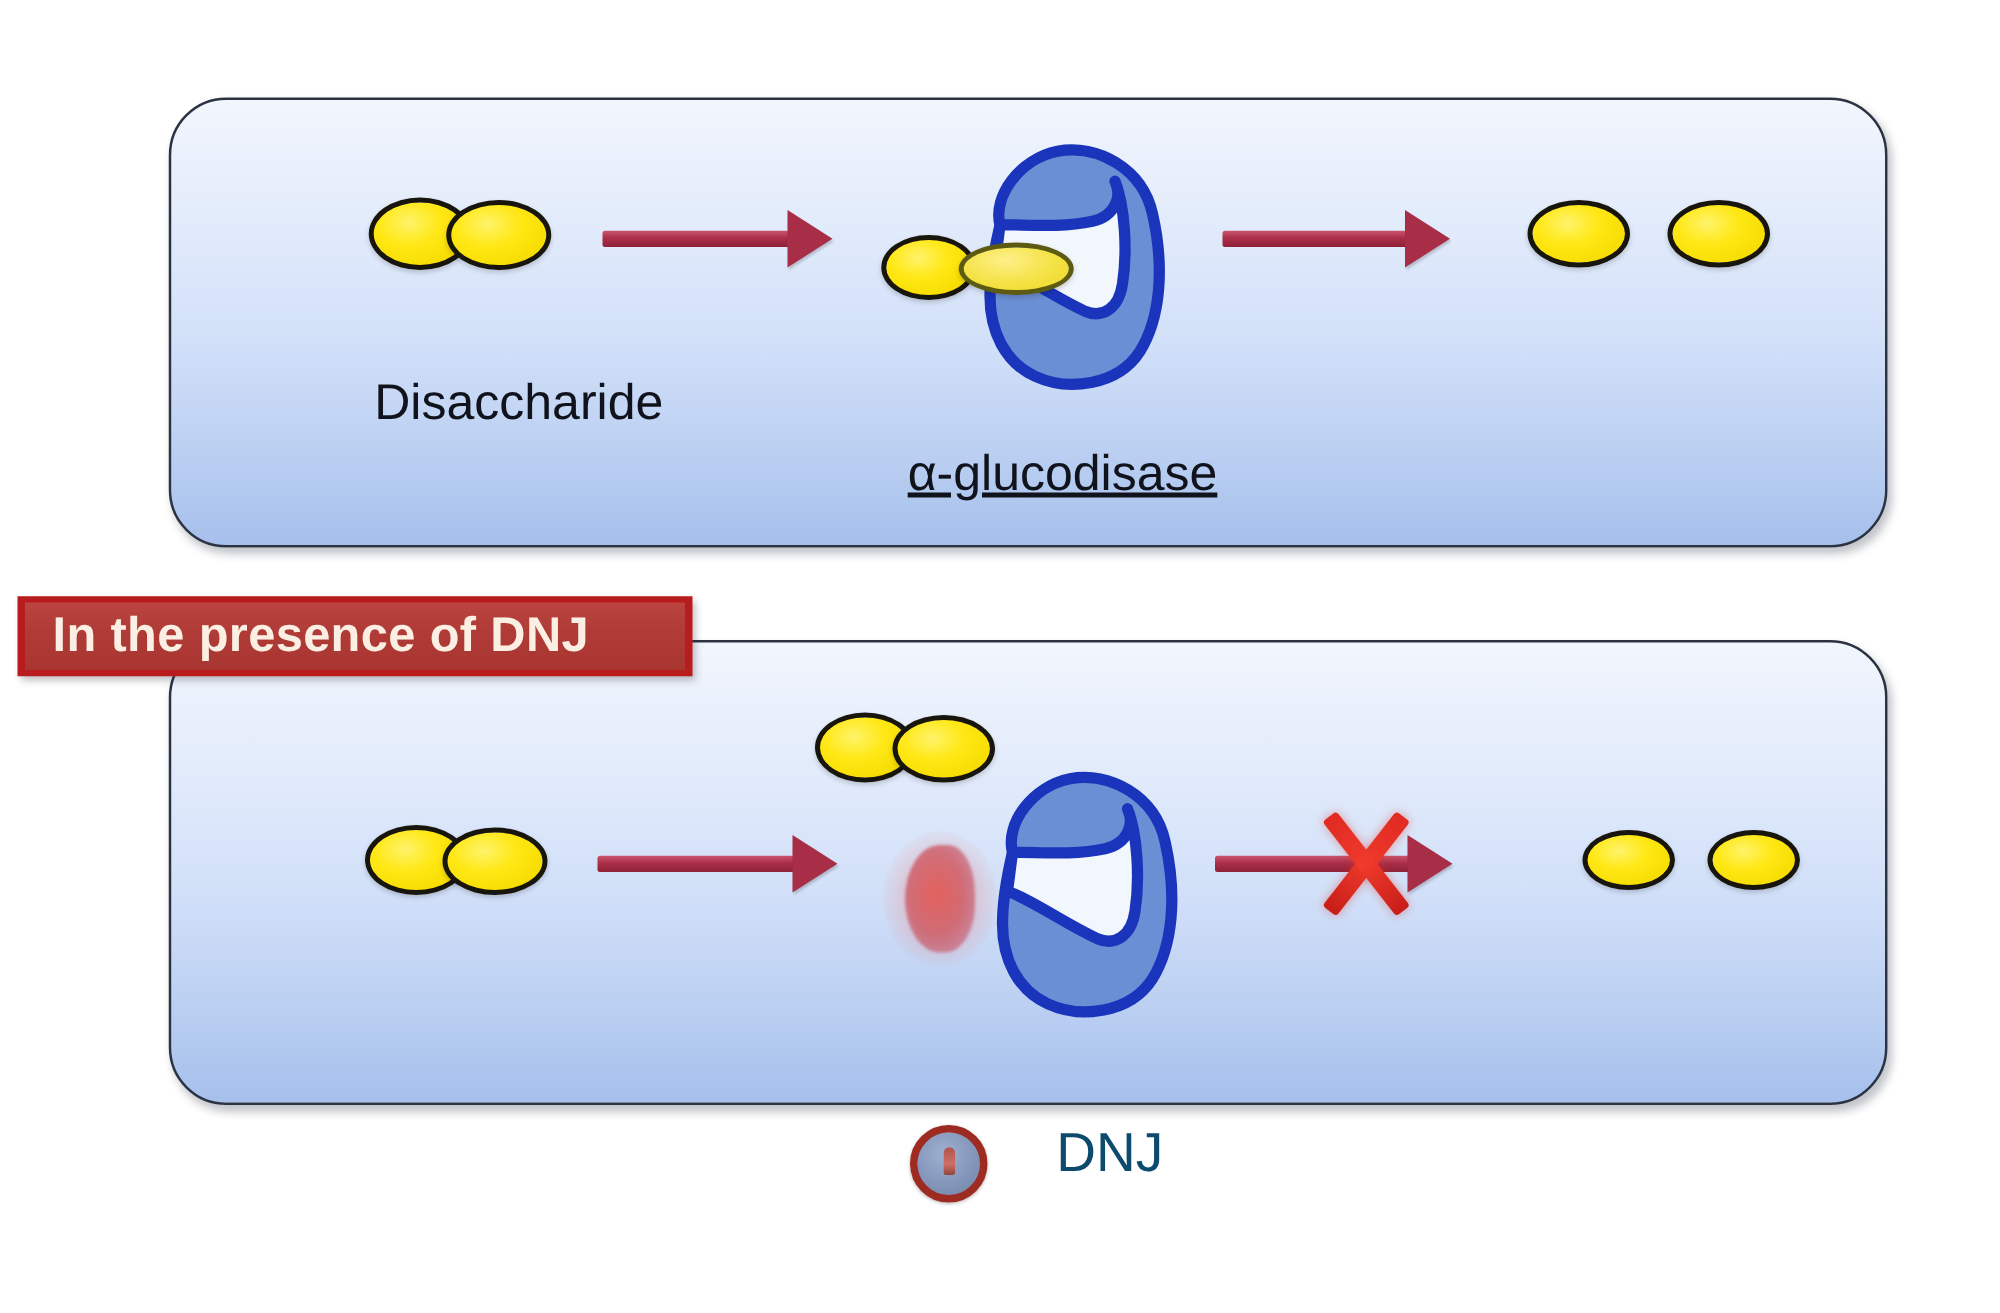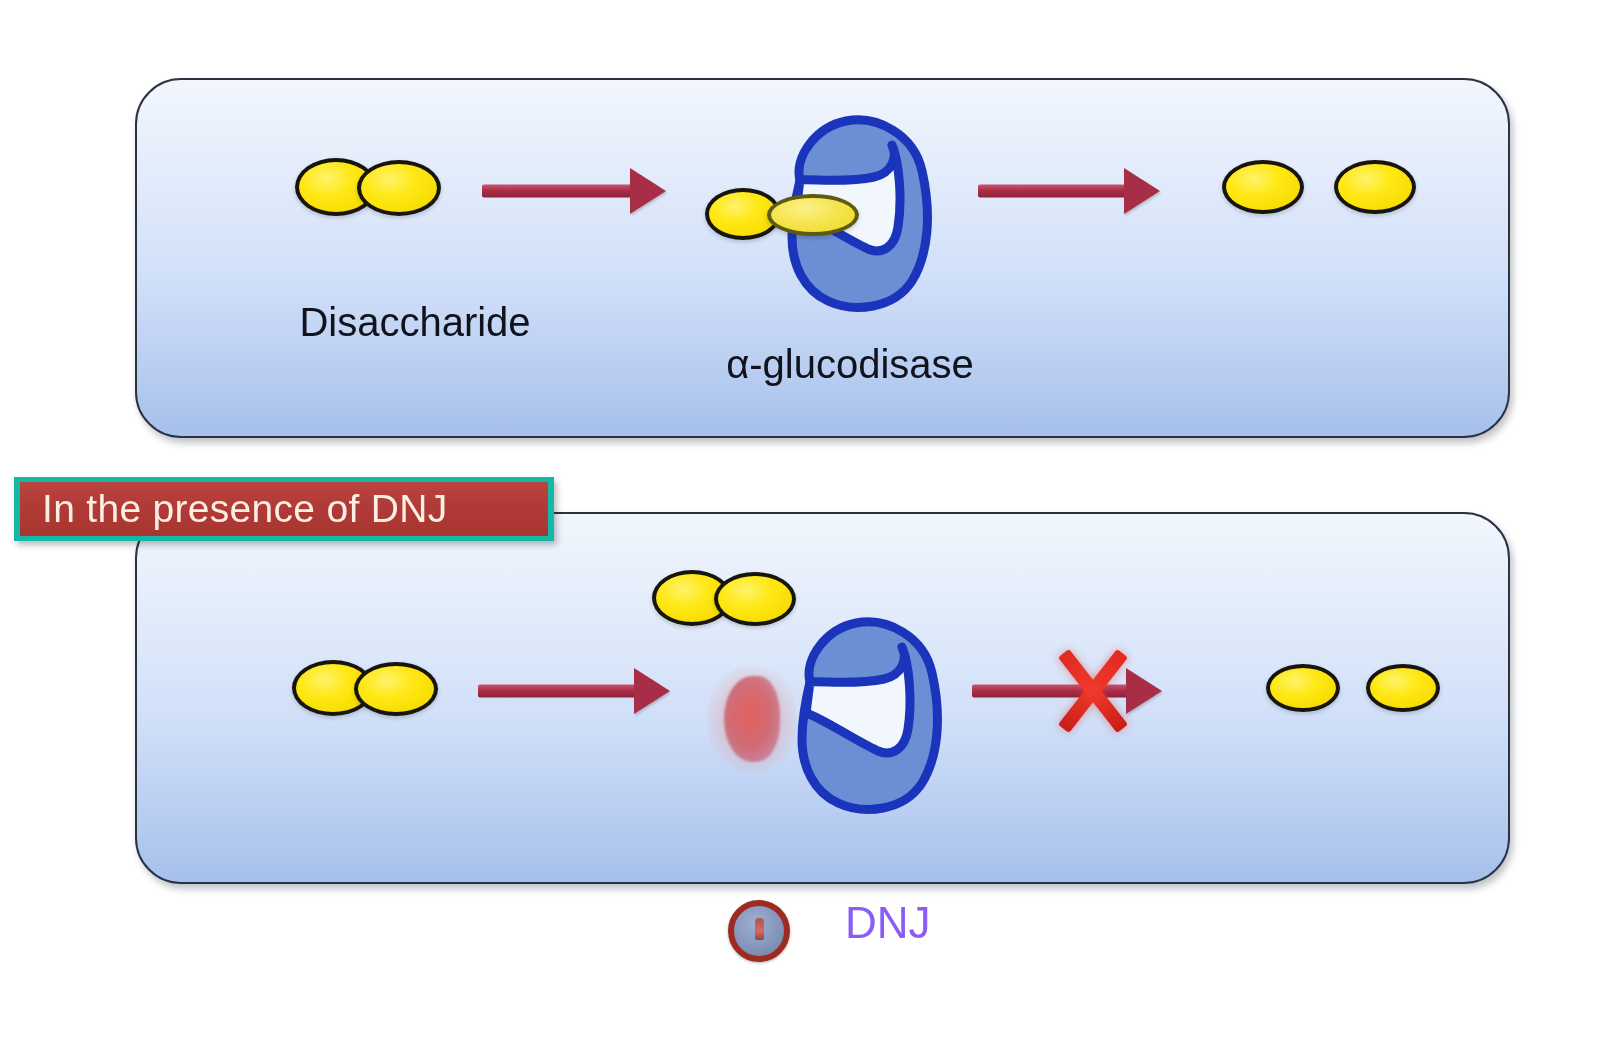--- a/index.html
+++ b/index.html
@@ -45,25 +45,26 @@
     height: 372px;
   }
 
   
   #dnj-banner {
     position: absolute;
     left: 14px;
     top: 477px;
     width: 540px;
     height: 64px;
-    background: #14b8a6;
+    background: #b91c1c;
     box-shadow: 3px 4px 6px rgba(40,40,50,0.30);
     box-sizing: border-box;
     padding: 5px 6px;
     z-index: 40;
+    font-weight: bold;
   }
   #dnj-banner .inner {
     width: 100%;
     height: 100%;
     background: linear-gradient(180deg, #bb4440 0%, #b03b37 40%, #a93531 100%);
     display: flex;
     align-items: center;
     box-sizing: border-box;
     padding-left: 22px;
   }
@@ -171,21 +172,21 @@
     margin-left: -4.5px; margin-top: -11px;
     border-radius: 4px 4px 2px 2px;
     background: linear-gradient(180deg, #b24a3e 0%, #d6695a 60%, #93382d 100%);
     opacity: 0.9;
   }
   #dnj-legend-label {
     position: absolute;
     left: 845px;
     top: 898px;
     font-size: 44px;
-    color: #8b5cf6;
+    color: #0c4a6e;
     font-family: "Liberation Sans", "DejaVu Sans", sans-serif;
   }
 
   
   .dnj-bound {
     position: absolute;
     width: 56px;
     height: 86px;
     border-radius: 50% 38% 42% 50% / 50% 45% 45% 50%;
     background: radial-gradient(ellipse at 45% 45%, rgba(226,92,86,0.92) 0%, rgba(205,85,95,0.78) 50%, rgba(180,95,140,0.45) 100%);
@@ -237,21 +238,21 @@
     <div class="arrow-head notch" style="left:146px;"></div>
   </div>
 
   <div class="abs" style="left:1222px; top:160px; width:200px; height:58px;">
     <div class="sugar" style="left:0px; top:0px; width:82px; height:54px;"></div>
     <div class="sugar" style="left:112px; top:0px; width:82px; height:54px;"></div>
   </div>
 
   <div class="label" style="left:145px; top:298px; width:540px;"><span>Disaccharide</span><br></div>
 
-  <div class="label" style="left:650px; top:340px; width:400px;">α-glucodisase</div>
+  <div class="label" style="left:650px; top:355px; width:400px;text-decoration:underline;">α-glucodisase</div>
 
 
   <div id="dnj-banner">
     <div class="inner">
       <span id="dnj-banner-text">In the presence of DNJ</span>
     </div>
   </div>
 
   <div class="panel" id="panel-dnj"></div>
 

